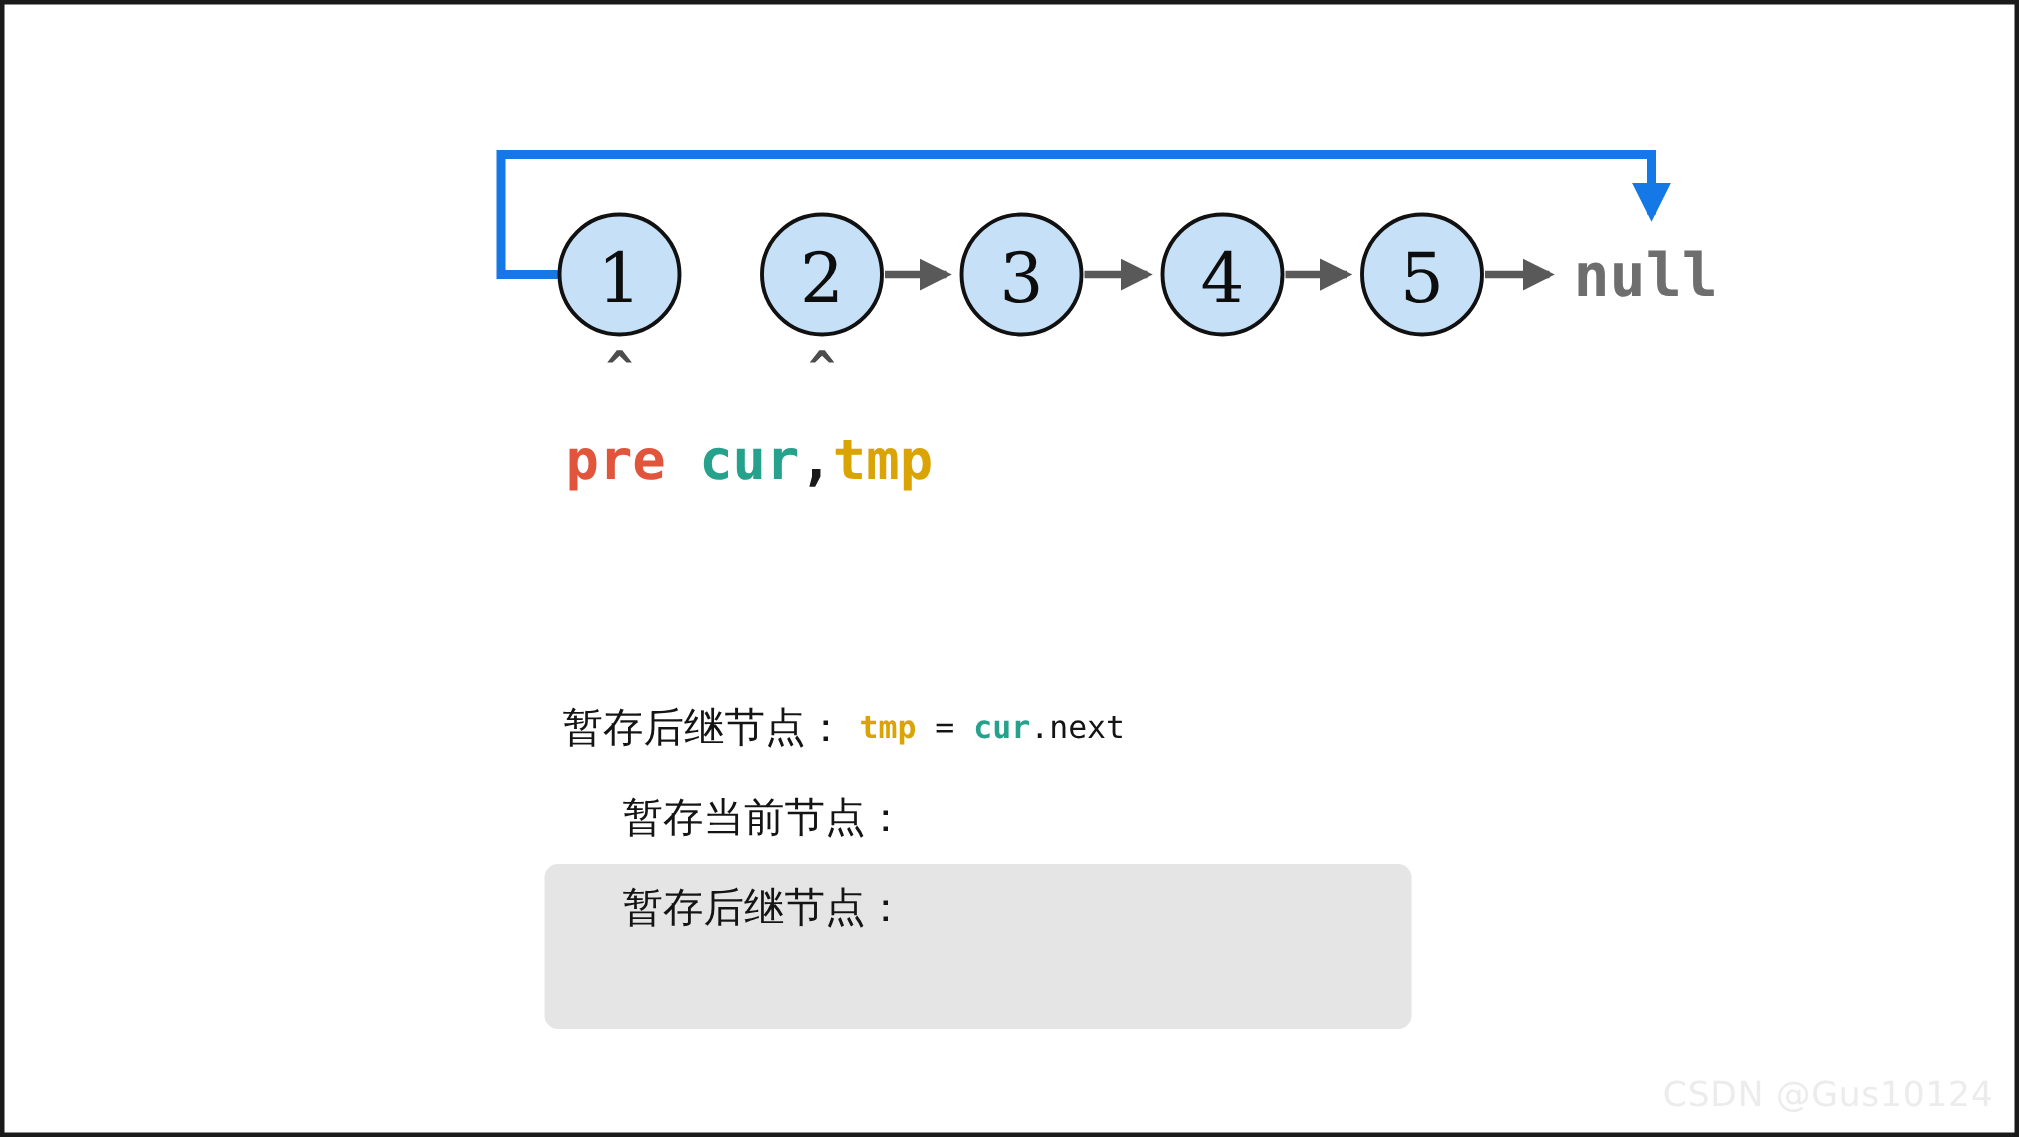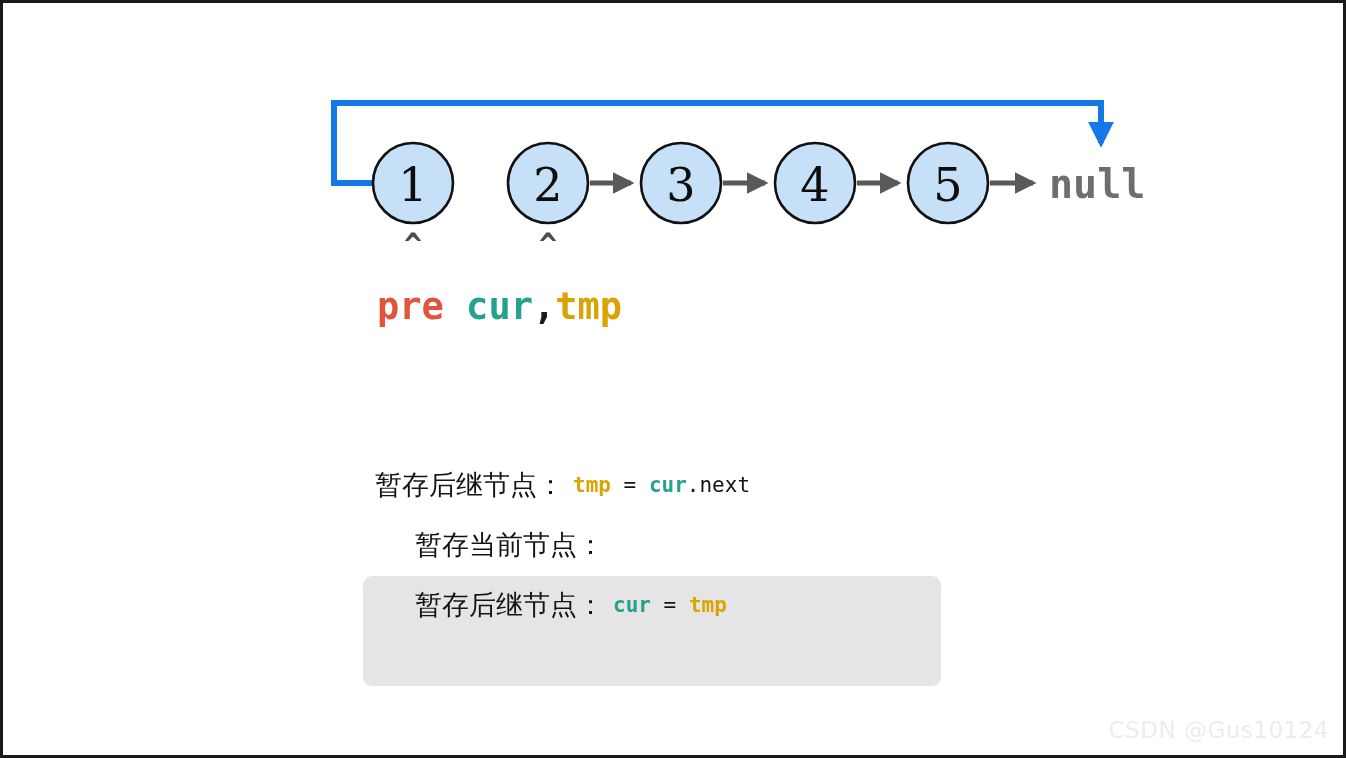--- a/index.html
+++ b/index.html
@@ -207,18 +207,17 @@
 
     <div class="step-row">
       <span class="step-cn">暂存后继节点：</span>
       <span class="step-code"><span class="var-tmp" style="font-weight: bold;">tmp</span><span class="code-plain"> = </span><span class="var-cur" style="font-weight: bold;">cur</span><span class="code-plain">.next</span></span>
     </div>
     <div class="step-row on-highlight">
       <span class="step-cn">暂存当前节点：</span>
     </div>
     <div class="step-row on-highlight">
       <span class="step-cn">暂存后继节点：</span>
-      <span class="step-code"><span class="var-cur" style="font-weight: bold;">cur</span><span class="code-plain"> = </span><span class="var-tmp" style="font-weight: bold;">tmp</span></span>
     </div>
   </div>
 
   <div id="watermark">CSDN @Gus10124</div>
 </div>
 
 </body></html>

